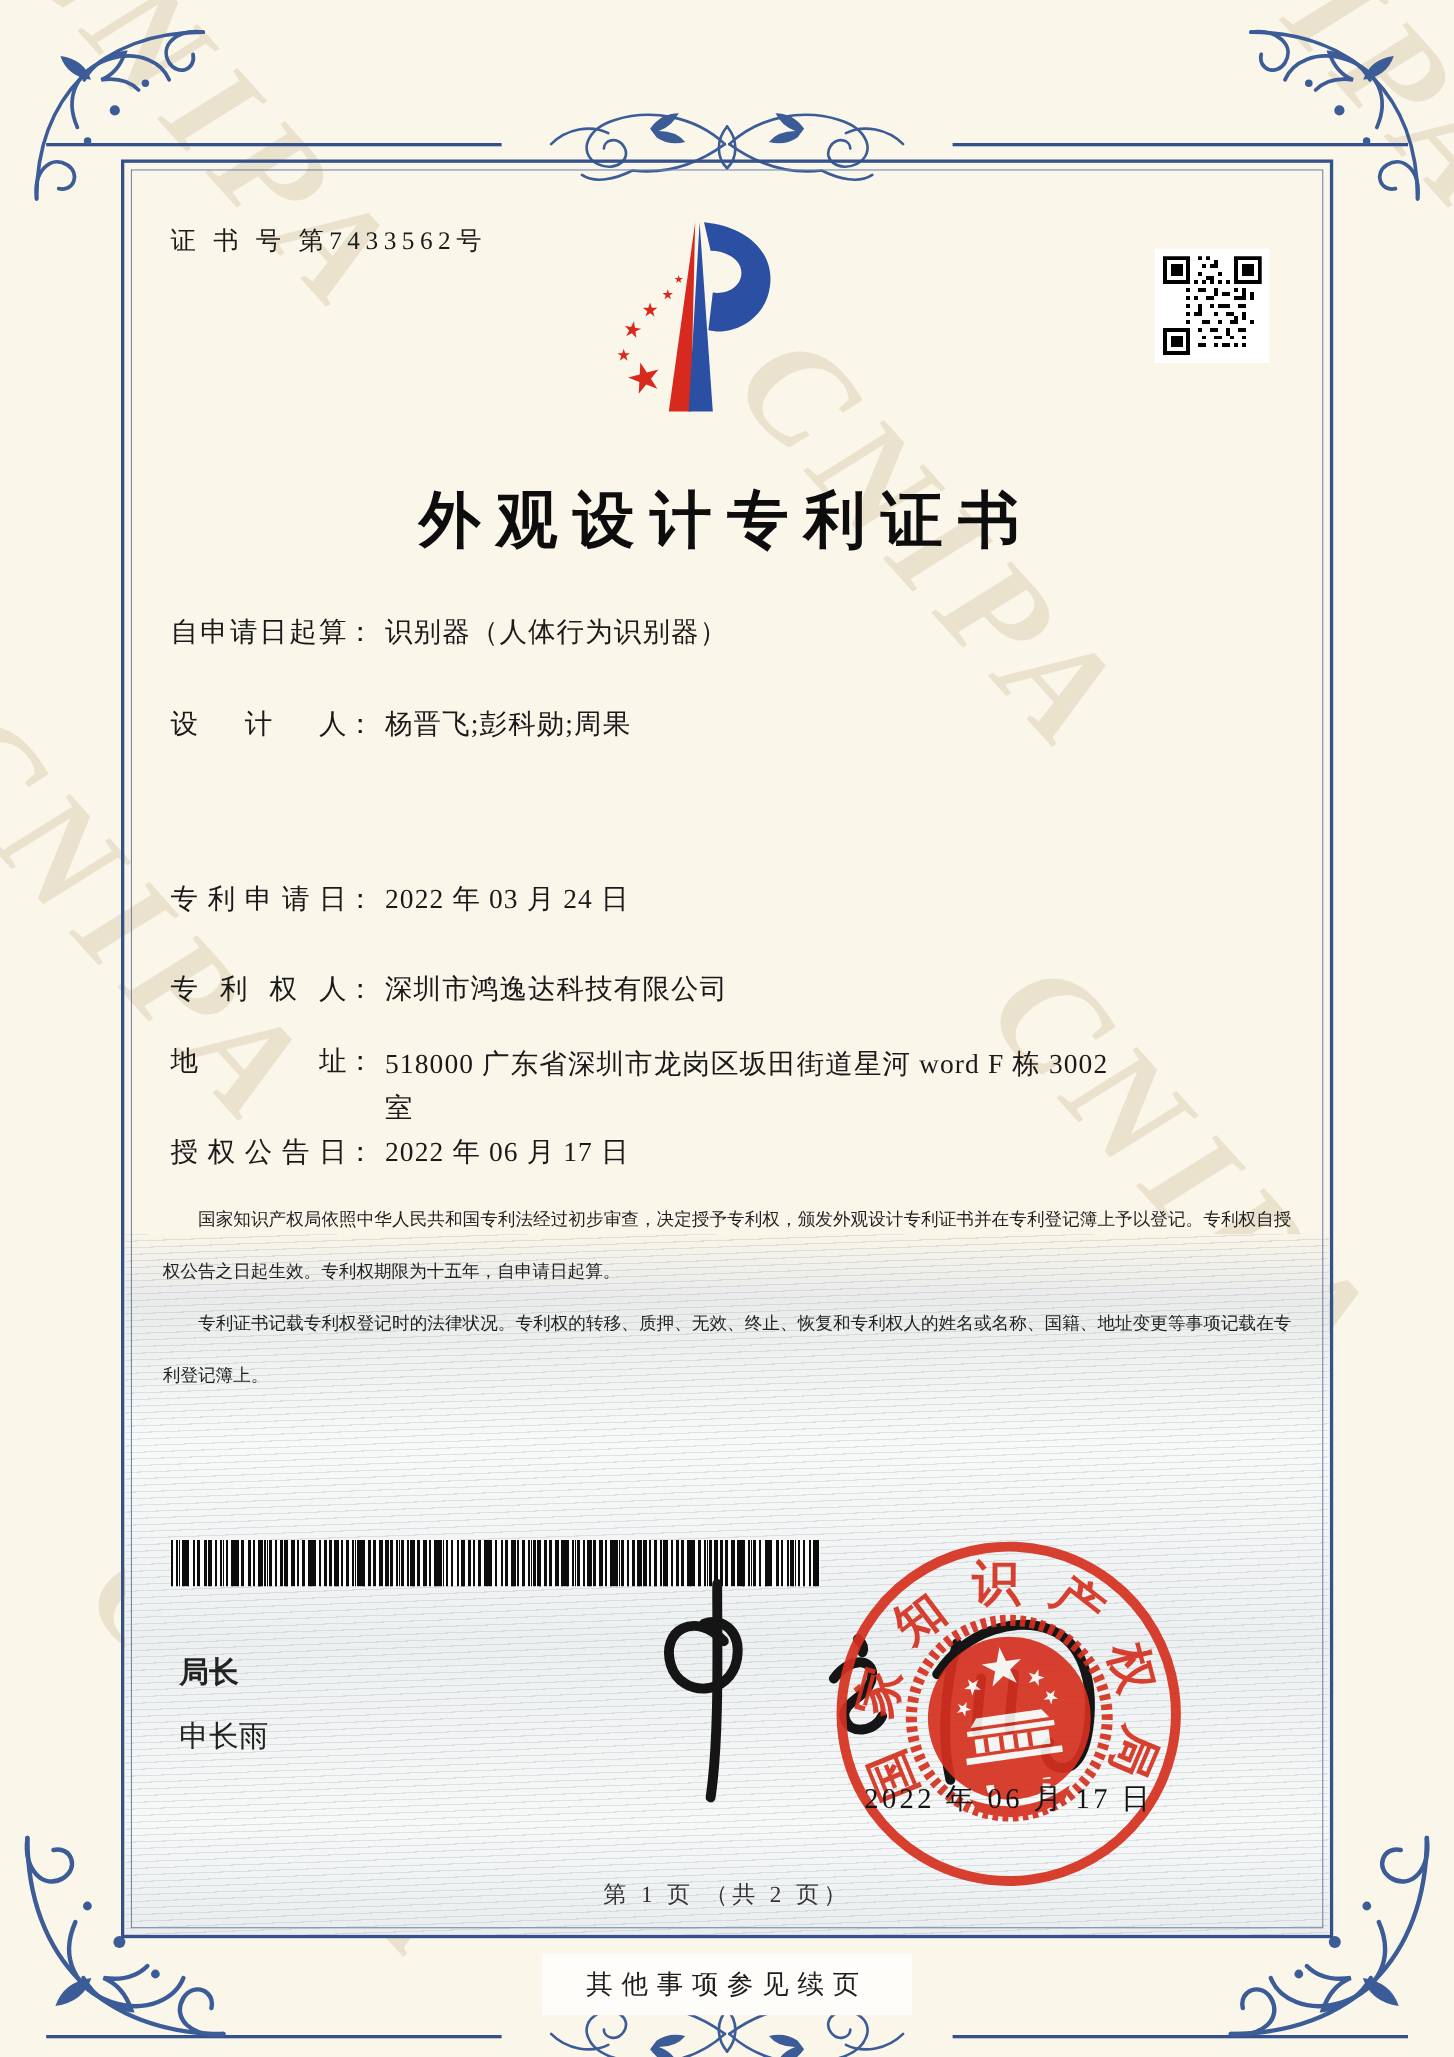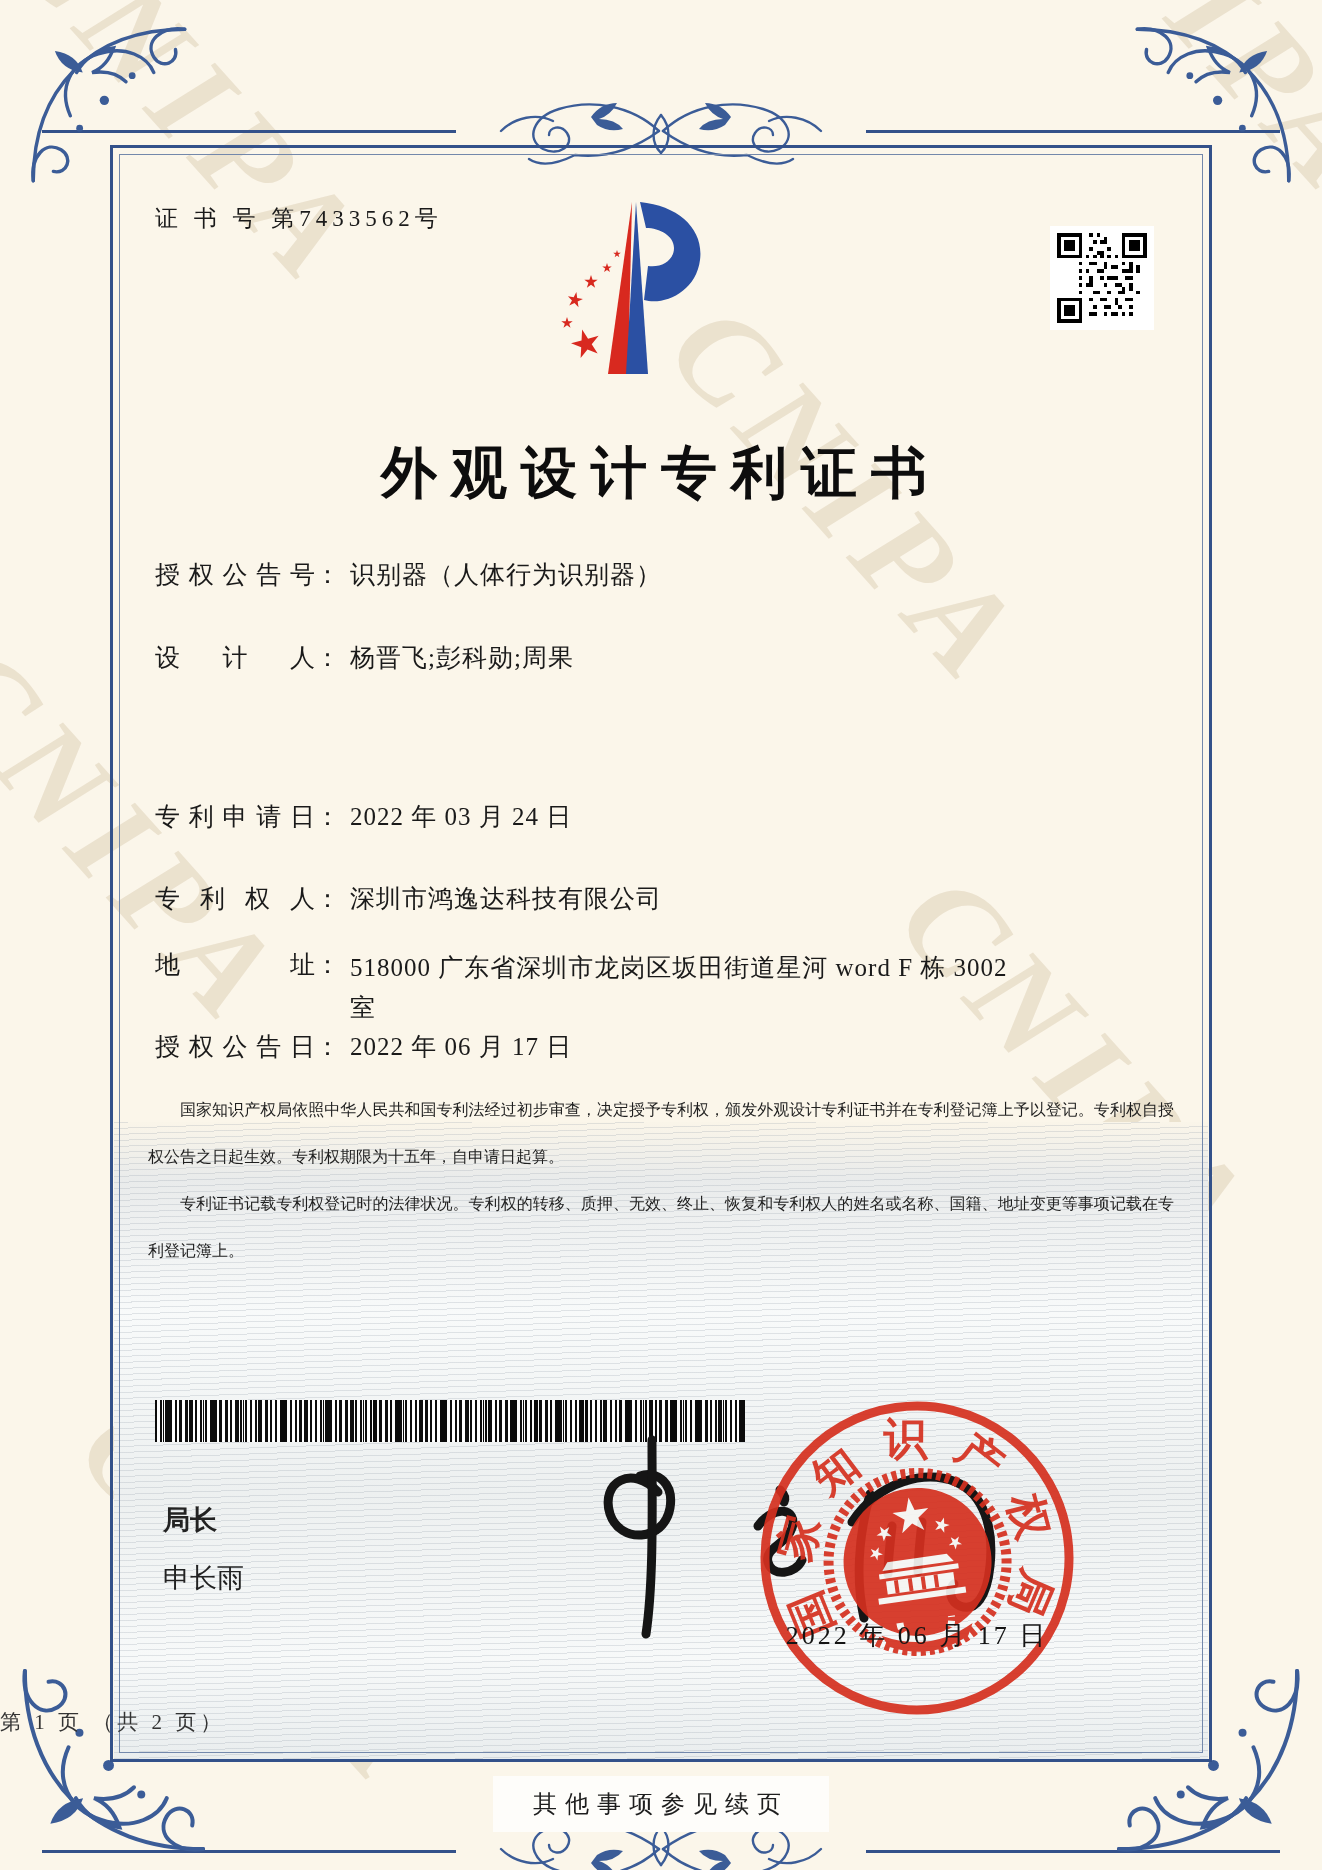--- a/index.html
+++ b/index.html
@@ -64,21 +64,21 @@
   }
   .officer-title{left:163px;top:1502px;font-size:27px;font-weight:600;
     font-family:"Liberation Sans","DejaVu Sans",sans-serif;color:#222;}
   .officer-name{left:163px;top:1560px;font-size:27px;font-weight:400;
     font-family:"Liberation Sans","DejaVu Sans",sans-serif;color:#222;}
   .signature{left:540px;top:1430px;width:540px;height:210px;}
   .seal{left:755px;top:1396px;width:324px;height:324px;z-index:6;}
   .seal svg{position:absolute;inset:0;transform:rotate(-8deg);opacity:.92;}
   .seal-date{position:absolute;left:20px;top:222px;width:284px;text-align:center;
     font-size:26px;letter-spacing:3px;color:#141414;z-index:7;}
-  .page-no{left:0;right:0;top:1708px;font-size:21px;letter-spacing:4px;color:#333;z-index:6;}
+  .page-no{left:0;right:0;top:1708px;text-align:center;font-size:21px;letter-spacing:4px;color:#333;z-index:6;}
   .note-box{
     left:50%;top:1776px;transform:translateX(-50%);z-index:7;
     background:#fefdfa;padding:12px 40px;
     font-size:24px;letter-spacing:8px;color:#1d1d1d;white-space:nowrap;
   }
 </style>
 </head>
 <body>
 
 <div class="page">
@@ -184,21 +184,21 @@
                M10,16h2v1h-2z M14,16h1v1h-1z M17,16h2v1h-2z M22,16h1v1h-1z
                M9,18h1v1h-1z M12,18h2v1h-2z M16,18h1v2h-1z M19,18h2v1h-2z
                M10,20h1v1h-1z M13,20h2v1h-2z M17,20h1v1h-1z M20,20h1v1h-1z
                M9,22h2v1h-2z M13,22h1v1h-1z M15,22h2v1h-2z M18,22h1v1h-1z M20,22h1v1h-1z"></path>
     </svg>
   </div>
 
   <div class="abs title">外观设计专利证书</div>
 
   <div class="abs row" style="top:558px;">
-    <span class="flabel">授权公告号</span><span class="fcolon">：</span><span class="fvalue">识别器（人体行为识别器）</span>
+    <span class="flabel">自申请日起算</span><span class="fcolon">：</span><span class="fvalue">识别器（人体行为识别器）</span>
   </div>
   <div class="abs row" style="top:641px;">
     <span class="flabel">设计人</span><span class="fcolon">：</span><span class="fvalue">杨晋飞;彭科勋;周果</span>
   </div>
   <div class="abs row" style="top:800px;">
     <span class="flabel">专利申请日</span><span class="fcolon">：</span><span class="fvalue">2022 年 03 月 24 日</span>
   </div>
   <div class="abs row" style="top:882px;">
     <span class="flabel">专利权人</span><span class="fcolon">：</span><span class="fvalue">深圳市鸿逸达科技有限公司</span>
   </div>

